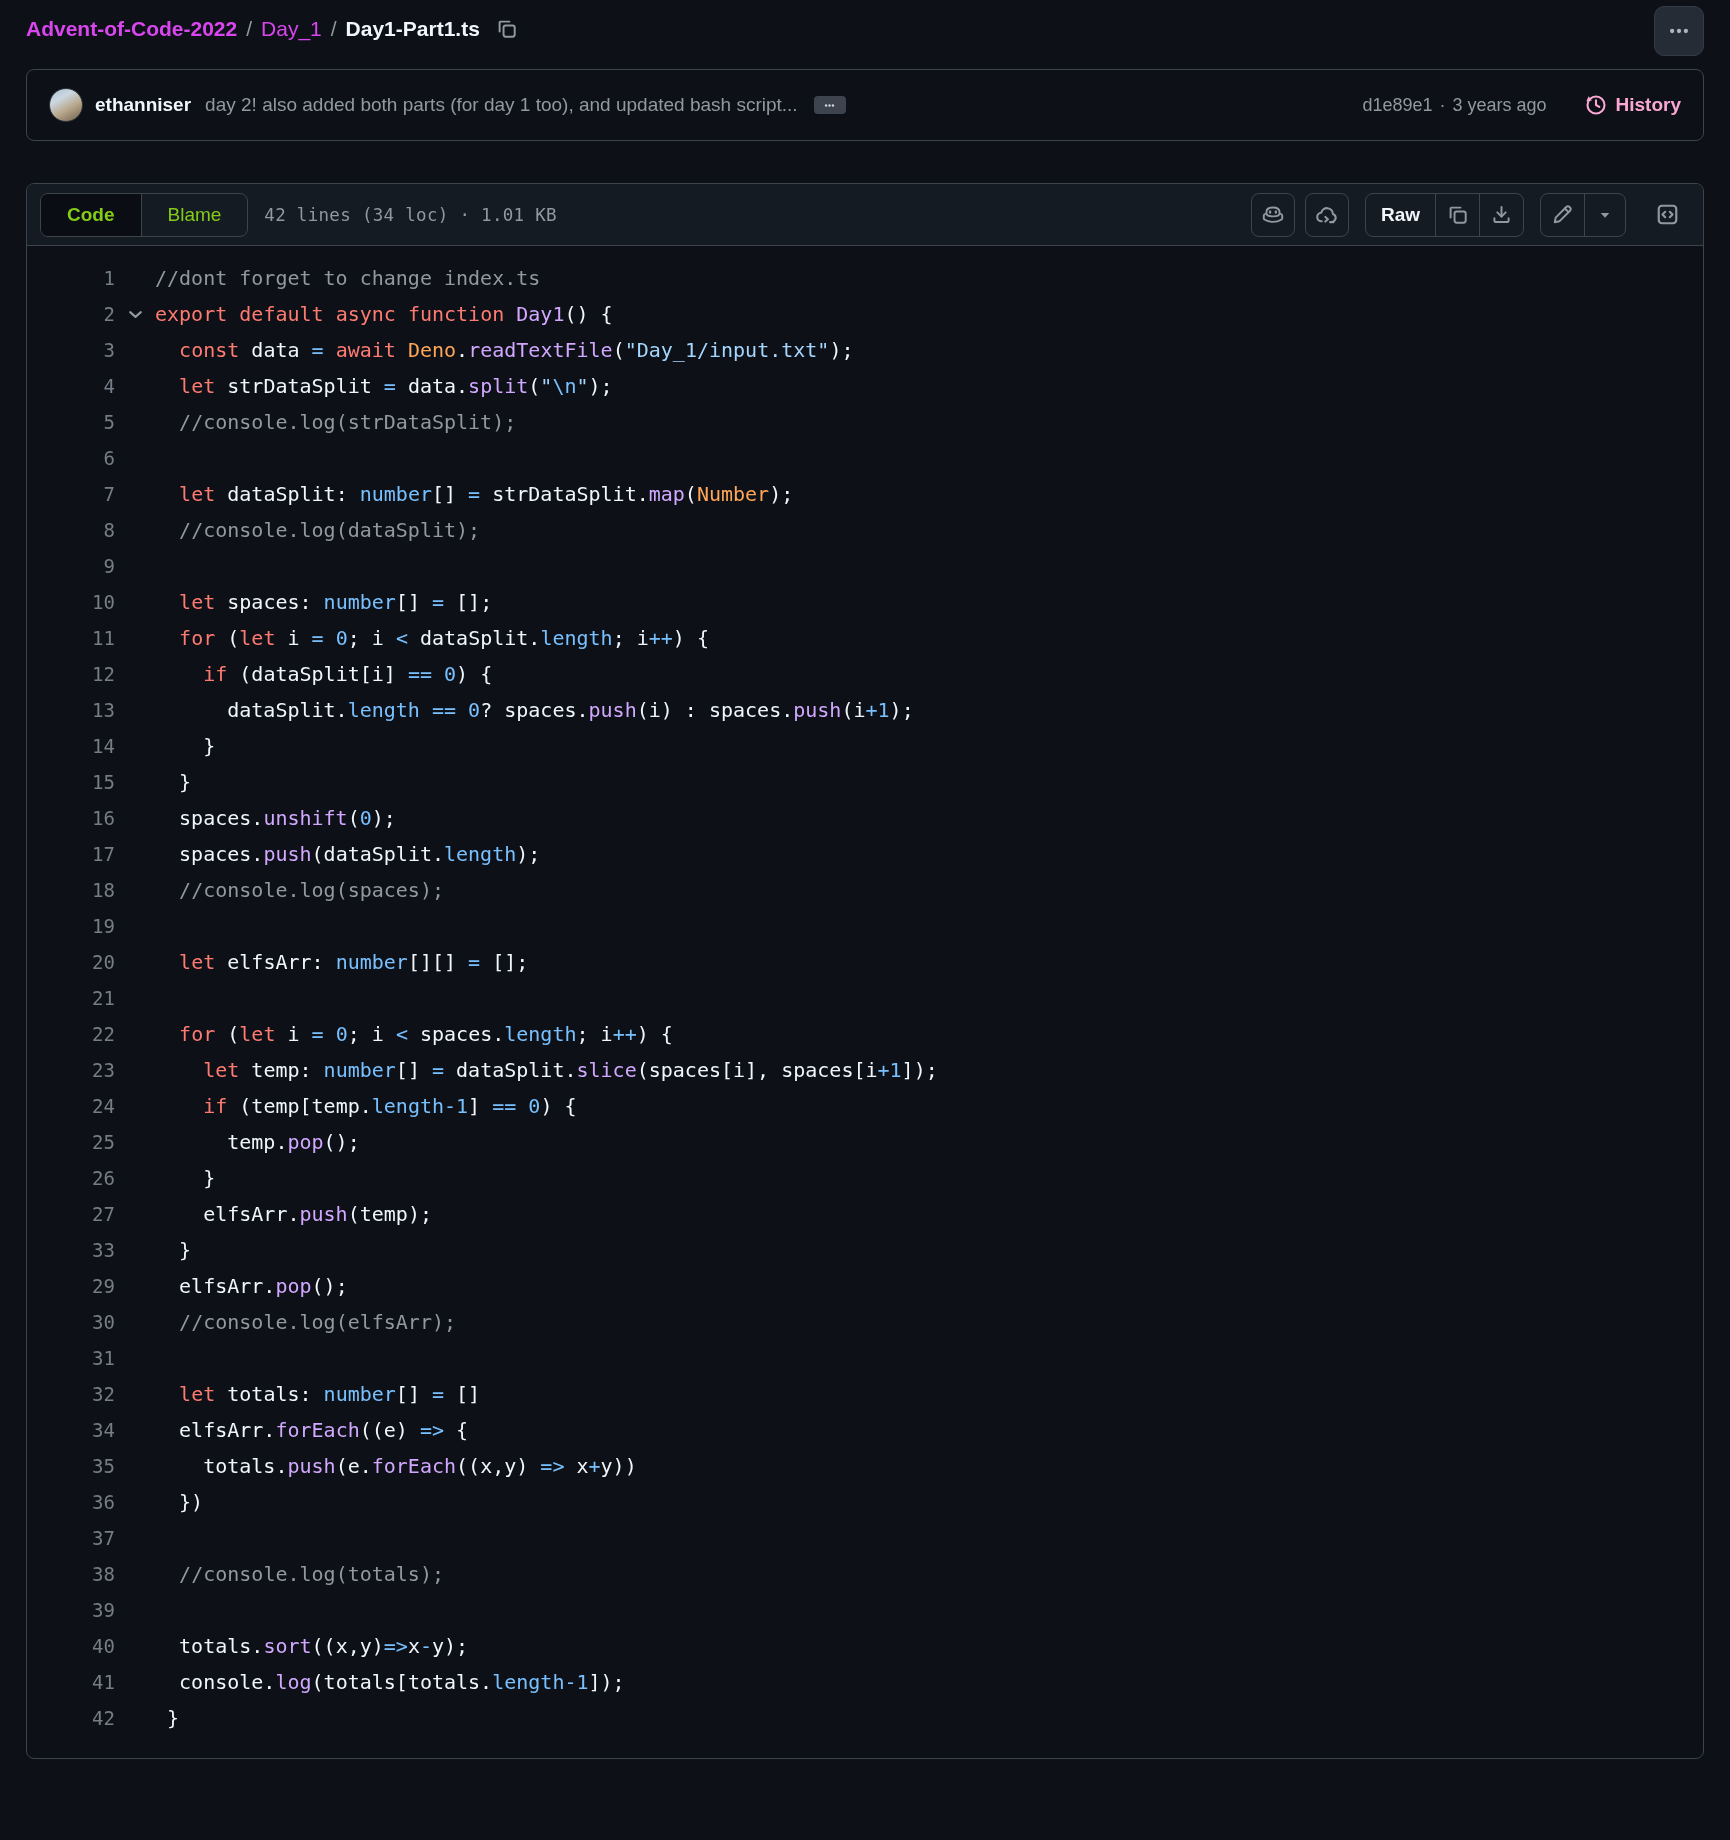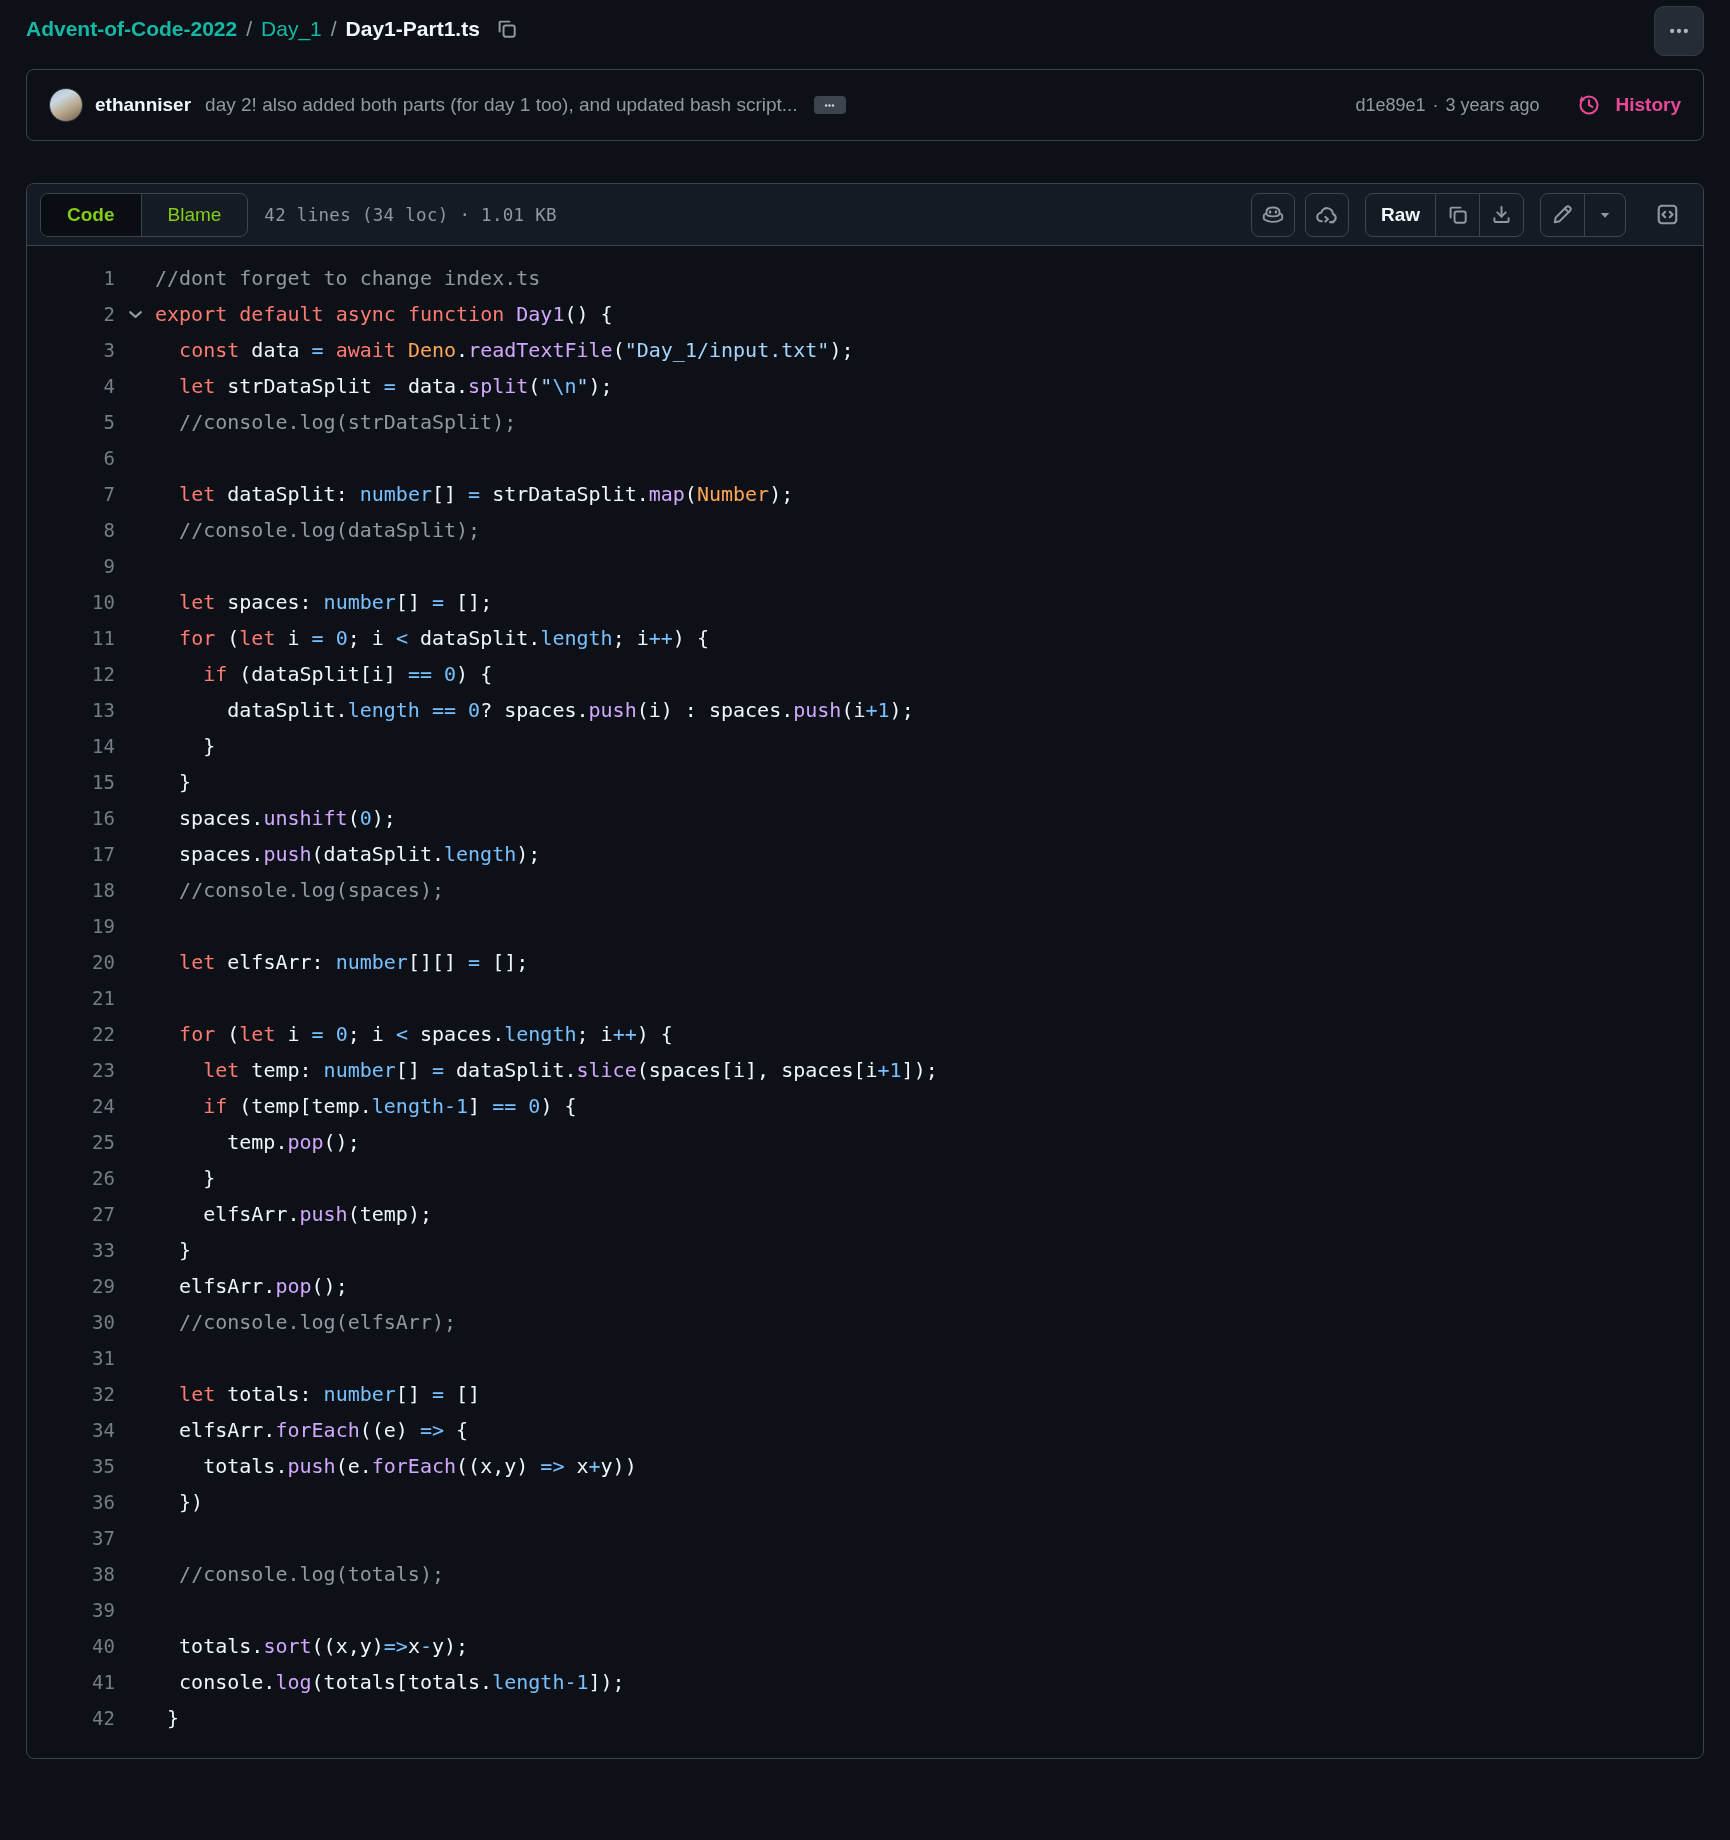--- a/index.html
+++ b/index.html
@@ -7,21 +7,21 @@
   body {
     width:1730px; height:1840px; overflow:hidden;
     background:#0d1117; color:#f0f6fc;
     font-family:"Liberation Sans", sans-serif;
   }
   svg { display:block; }
 
   
   .breadcrumb-row { position:relative; display:flex; align-items:center; padding:14px 26px 16px; }
   .crumbs { display:flex; align-items:center; font-size:21px; }
-  .crumb-link { color:#14b8a6; text-decoration:none; cursor:pointer; }
+  .crumb-link { color:#d946ef; text-decoration:none; cursor:pointer; }
   .crumb-repo { font-weight:700; }
   .crumb-sep { color:#9198a1; padding:0 9px; }
   .crumb-file { font-weight:700; color:#f0f6fc; }
   .ghost-btn { background:transparent; border:none; color:#9198a1; cursor:pointer; padding:4px; display:flex; align-items:center; justify-content:center; }
   .crumb-copy { margin-left:12px; }
   .kebab-btn {
     position:absolute; right:26px; top:6px; width:50px; height:50px;
     background:#262c36; border:1px solid #343b45; border-radius:10px;
     color:#aeb5c0; display:flex; align-items:center; justify-content:center; cursor:pointer;
   }
@@ -39,21 +39,21 @@
   .commit-author { font-weight:700; font-size:19px; margin-left:12px; white-space:nowrap; }
   .commit-msg { color:#9198a1; font-size:19px; margin-left:14px; white-space:nowrap; overflow:hidden; text-overflow:ellipsis; max-width:760px; }
   .msg-expand {
     margin-left:16px; width:32px; height:18px; border:none; border-radius:4px;
     background:#3d444d; color:#cdd5df; display:flex; align-items:center; justify-content:center; cursor:pointer; flex:none;
   }
   .commit-right { margin-left:auto; display:flex; align-items:center; }
   .commit-sha, .commit-dot, .commit-age { color:#9198a1; font-size:18px; }
   .commit-sha { text-decoration:none; cursor:pointer; }
   .commit-dot { padding:0 7px; }
-  .history-link { display:flex; align-items:center; gap:16px; margin-left:38px; color:#ec4899; font-weight:700; font-size:19px; text-decoration:none; cursor:pointer; }
+  .history-link { display:flex; align-items:center; gap:9px; margin-left:38px; color:#f9a8d4; font-weight:700; font-size:19px; text-decoration:none; cursor:pointer; }
 
   
   .code-box { margin:42px 26px 10px; border:1px solid #3d444d; border-radius:8px; overflow:hidden; background:#0d1117; }
   .toolbar {
     height:62px; background:#151b23; border-bottom:1px solid #3d444d;
     display:flex; align-items:center; padding:0 13px;
   }
   .seg { display:flex; border:1px solid #3d444d; border-radius:8px; height:44px; overflow:hidden; background:#151b23; }
   .seg-tab { padding:0 26px; display:flex; align-items:center; font-size:19px; color:#84cc16; background:transparent; border:none; cursor:pointer; }
   .seg-tab.active { background:#0a0e14; font-weight:700; }

